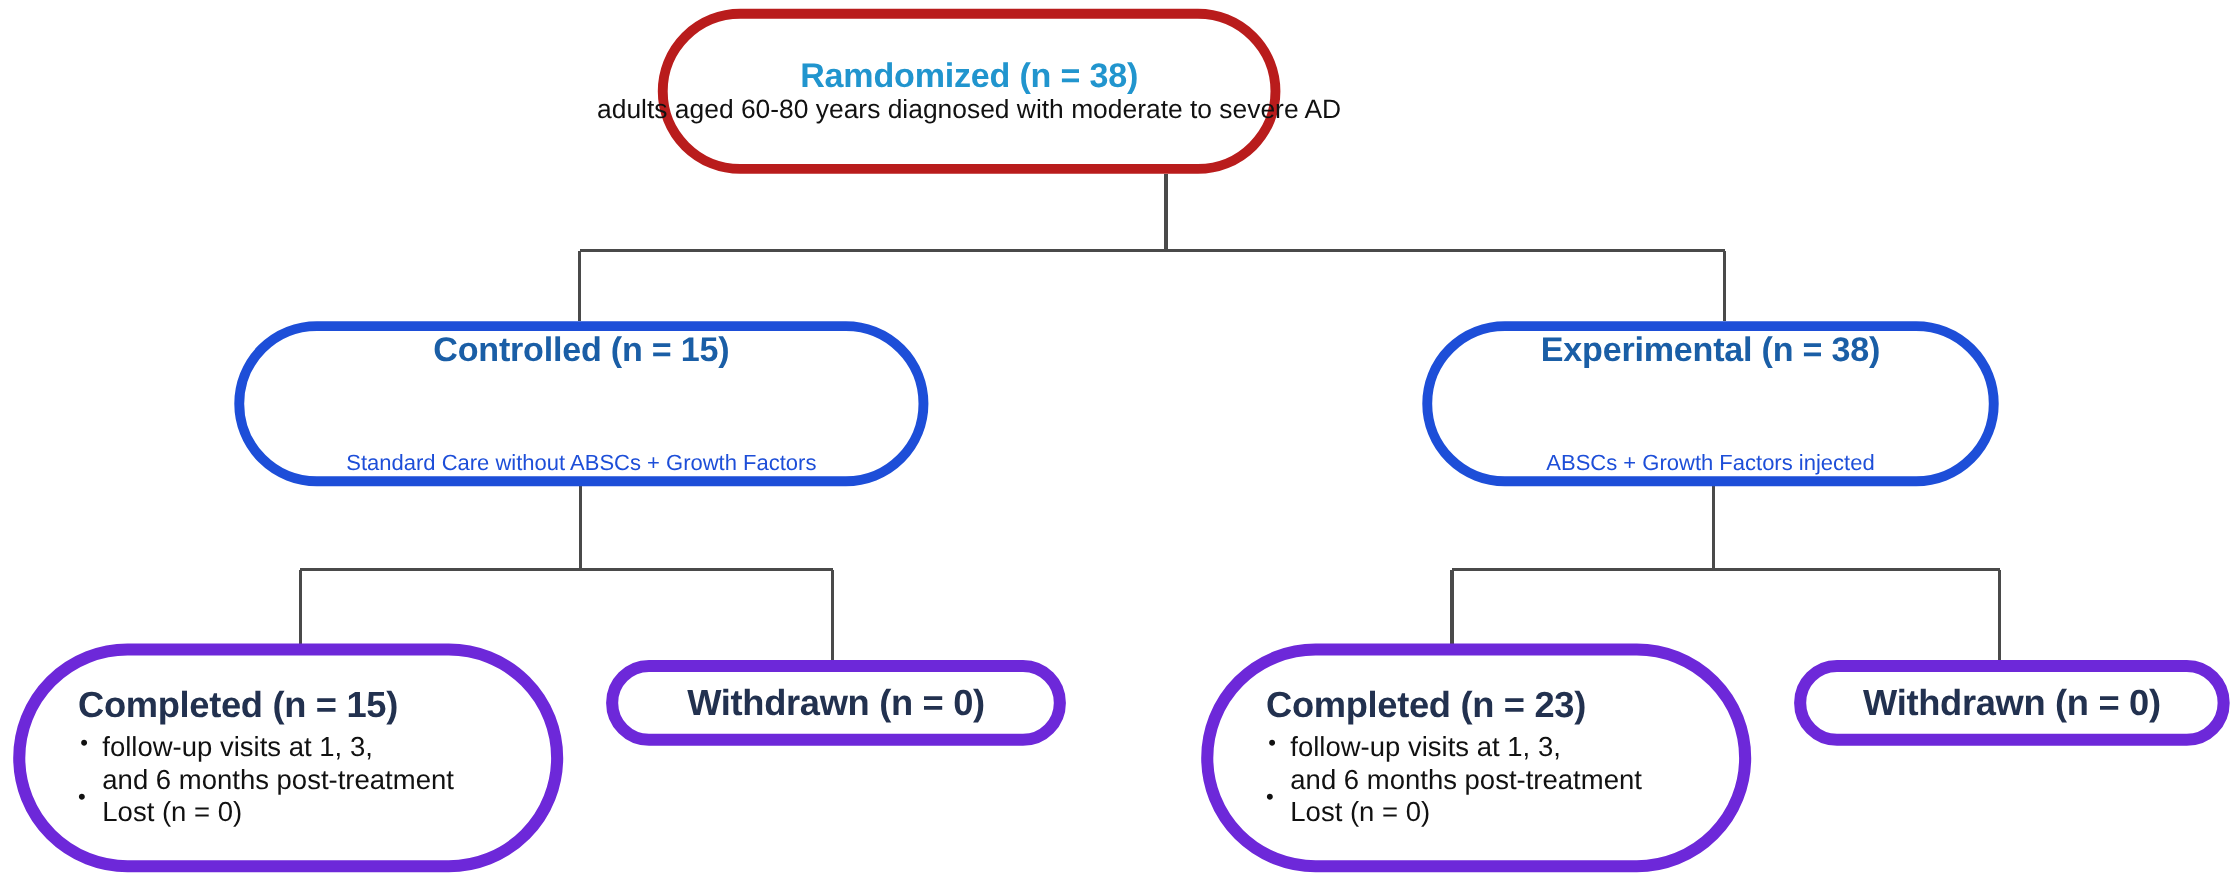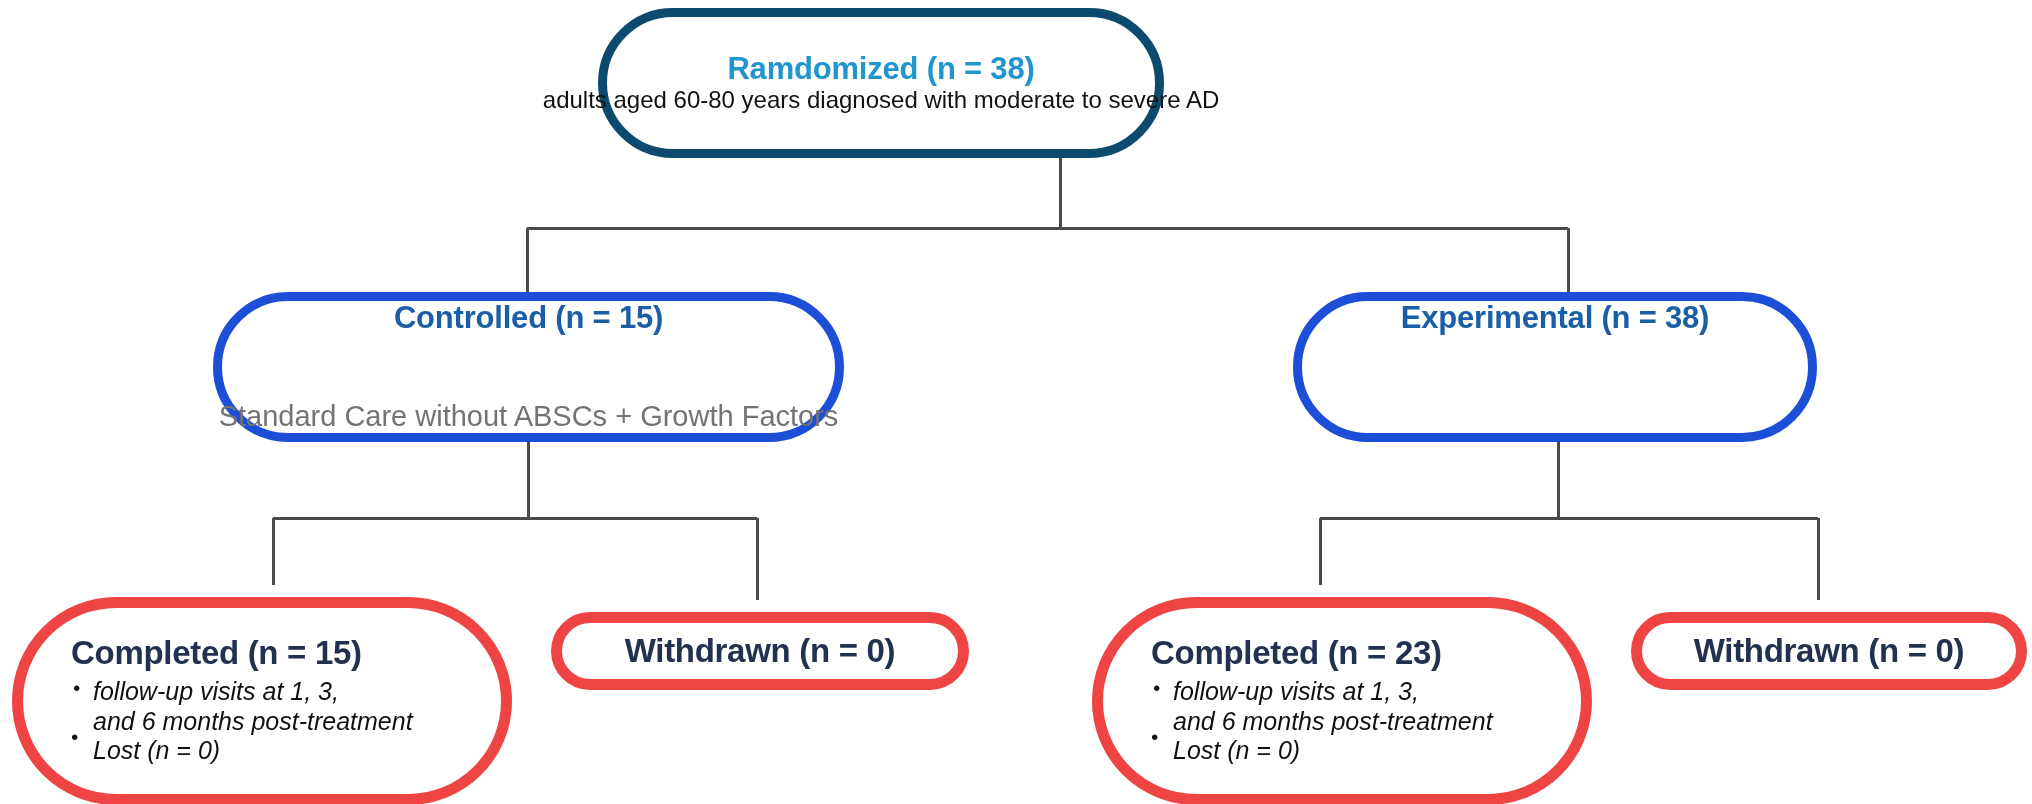--- a/index.html
+++ b/index.html
@@ -34,21 +34,21 @@
     align-items: center;
     text-align: center;
   }
 
   
   .node-top {
     left: 598px;
     top: 8px;
     width: 566px;
     height: 150px;
-    border: 9px solid #0c4a6e;
+    border: 9px solid #b91c1c;
     border-radius: 75px;
   }
   .node-top .title {
     color: #2195ce;
     font-size: 31px;
     font-weight: bold;
     letter-spacing: -0.2px;
     line-height: 1.1;
   }
   .node-top .subtitle {
@@ -69,32 +69,31 @@
   .node-arm.left  { left: 213px;  width: 631px; }
   .node-arm.right { left: 1293px; width: 524px; }
   .node-arm .title {
     color: #1a5ea6;
     font-size: 31px;
     font-weight: bold;
     letter-spacing: -0.2px;
     line-height: 1.1;
   }
   .node-arm .subtitle {
-    color: #737373;
-    font-size: 29px;
+    color: #1d4ed8;
+    font-size: 20px;
     line-height: 1.15;
     margin-top: 9px;
     white-space: nowrap;
   }
 
   
   .node-outcome {
-    border: 11px solid #ef4444;
+    border: 11px solid #6d28d9;
     border-radius: 105px;
-    margin-top: 12px;
   }
   .node-completed {
     top: 585px;
     height: 208px;
     align-items: flex-start;
     justify-content: center;
     padding: 0 46px 0 48px;
     text-align: left;
   }
   .node-completed.left  { left: 12px;   width: 500px; }
@@ -112,21 +111,20 @@
     margin: 0;
     padding: 0;
   }
   .bullets li {
     position: relative;
     color: #111111;
     font-size: 25px;
     line-height: 1.18;
     padding-left: 22px;
     white-space: pre-line;
-    font-style: italic;
   }
   .bullets li::before {
     content: "\2022";
     position: absolute;
     left: 2px;
     top: -2px;
     font-size: 20px;
     color: #111111;
     line-height: 1.3;
   }
@@ -179,20 +177,21 @@
     <div class="subtitle">adults aged 60-80 years diagnosed with moderate to severe AD</div>
   </div>
 
   <div class="node node-arm left">
     <div class="title">Controlled (n = 15)</div>
     <div class="subtitle">Standard Care without ABSCs + Growth Factors</div>
   </div>
 
   <div class="node node-arm right">
     <div class="title">Experimental (n = 38)</div>
+    <div class="subtitle">ABSCs + Growth Factors injected</div>
   </div>
 
   <div class="node node-outcome node-completed left">
     <div class="title">Completed (n = 15)</div>
     <ul class="bullets">
       <li>follow-up visits at 1, 3,
 and 6 months post-treatment</li>
       <li class="raised-dot">Lost (n = 0)</li>
     </ul>
   </div>

